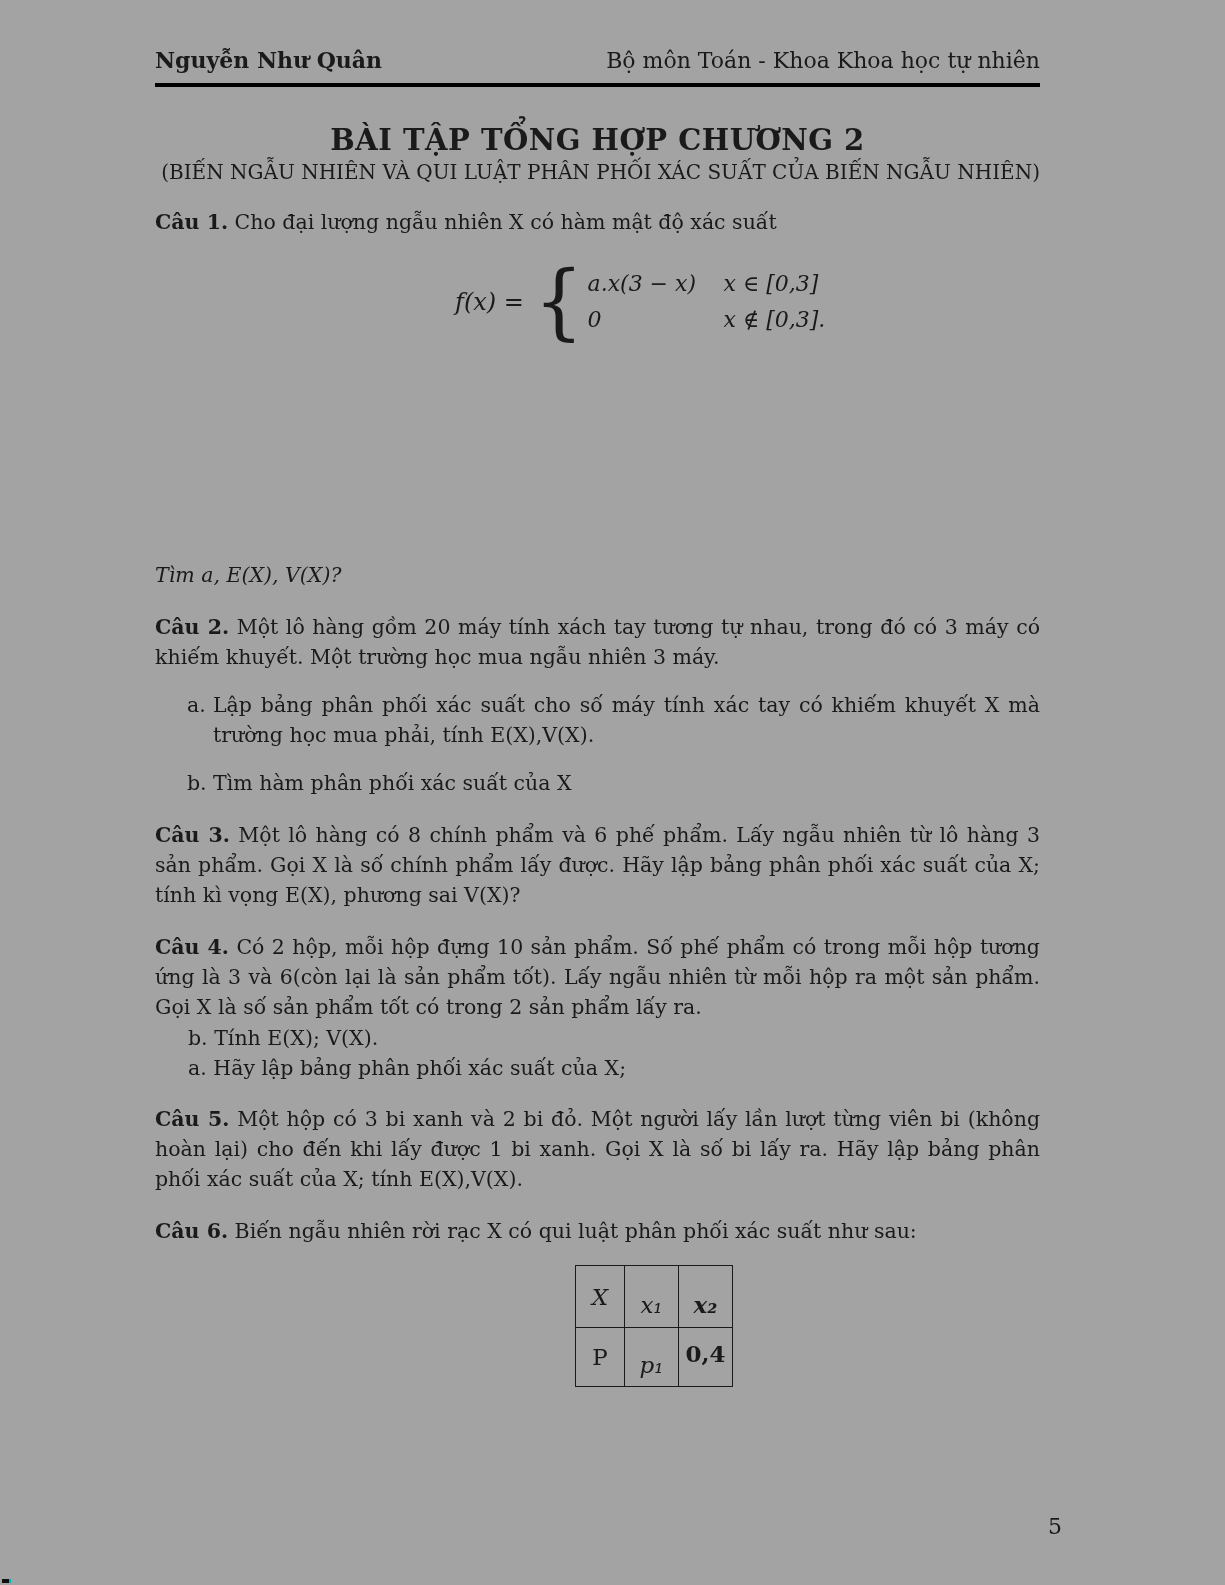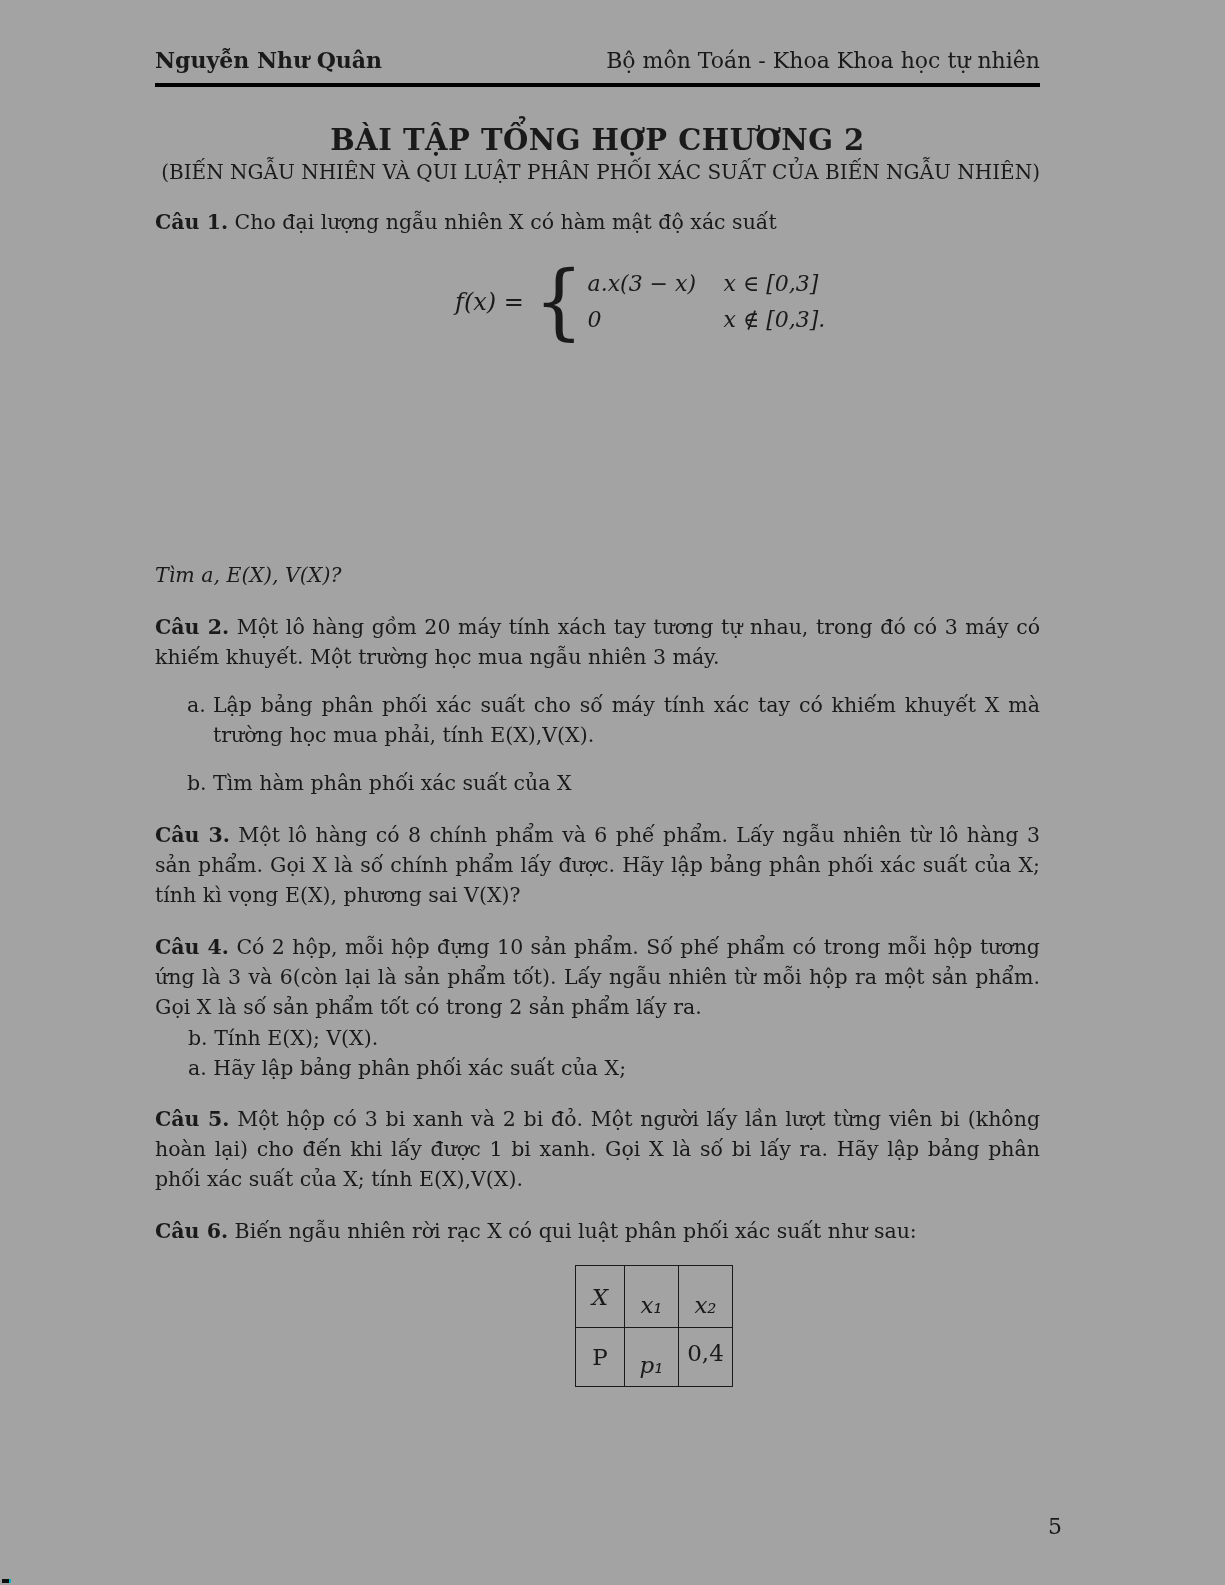--- a/index.html
+++ b/index.html
@@ -45,21 +45,21 @@
   
   table.dist{border-collapse:collapse;margin:19px 0 0 420px;}
   table.dist td{
     border:1.6px solid #1a1a1a;
     text-align:center;vertical-align:middle;
     font-size:23px;
     padding:0;
   }
   td.c1{width:48px;height:61px;}
   td.c2{width:53px;}
-  td.c3{width:53px;}
+  td.c3{width:53px;font-weight:bold;}
   tr.r2 td{height:58px;}
   td.math-it{font-style:italic;}
   td.low span{position:relative;top:8px;}
   td.high span{position:relative;top:-4px;}
   
   .page-number{position:absolute;left:1048px;top:1514px;font-size:22px;}
   .artifact{position:absolute;left:2px;bottom:2px;width:7px;height:4px;background:#101010;}
   .artifact::after{content:"";position:absolute;right:-2px;top:0;width:2px;height:4px;background:#00b7c3;}
 </style>
 </head>

